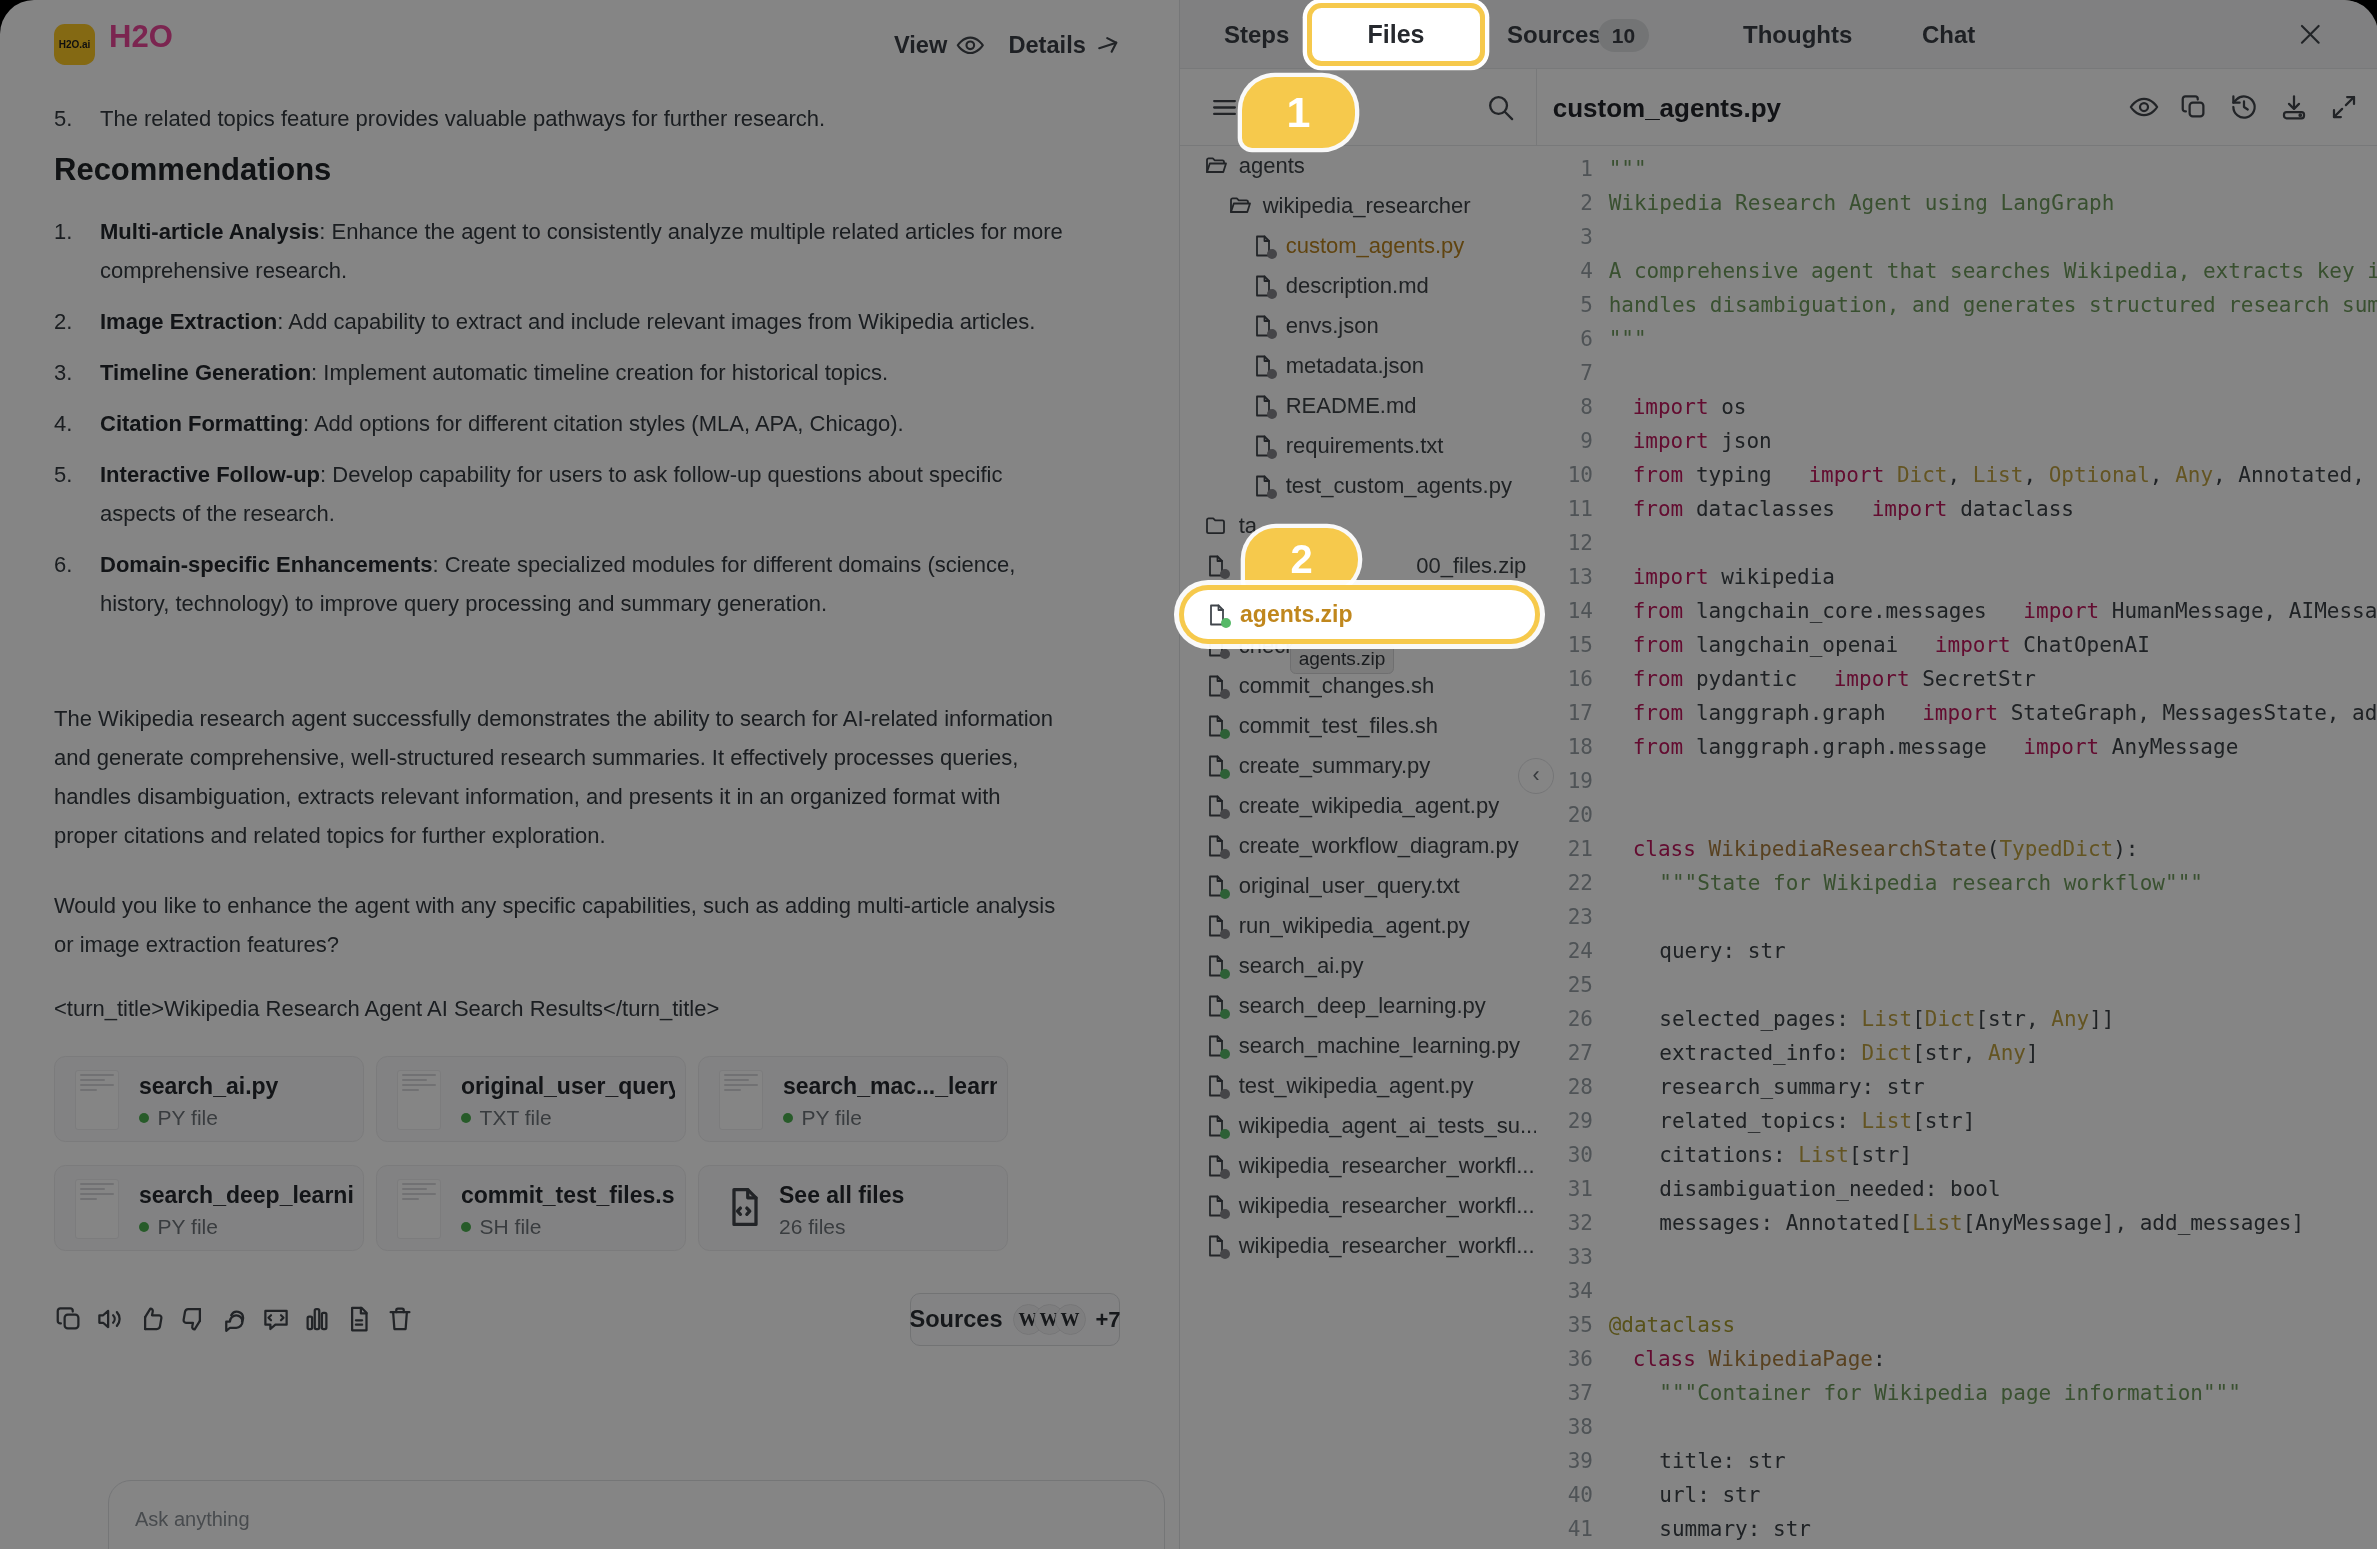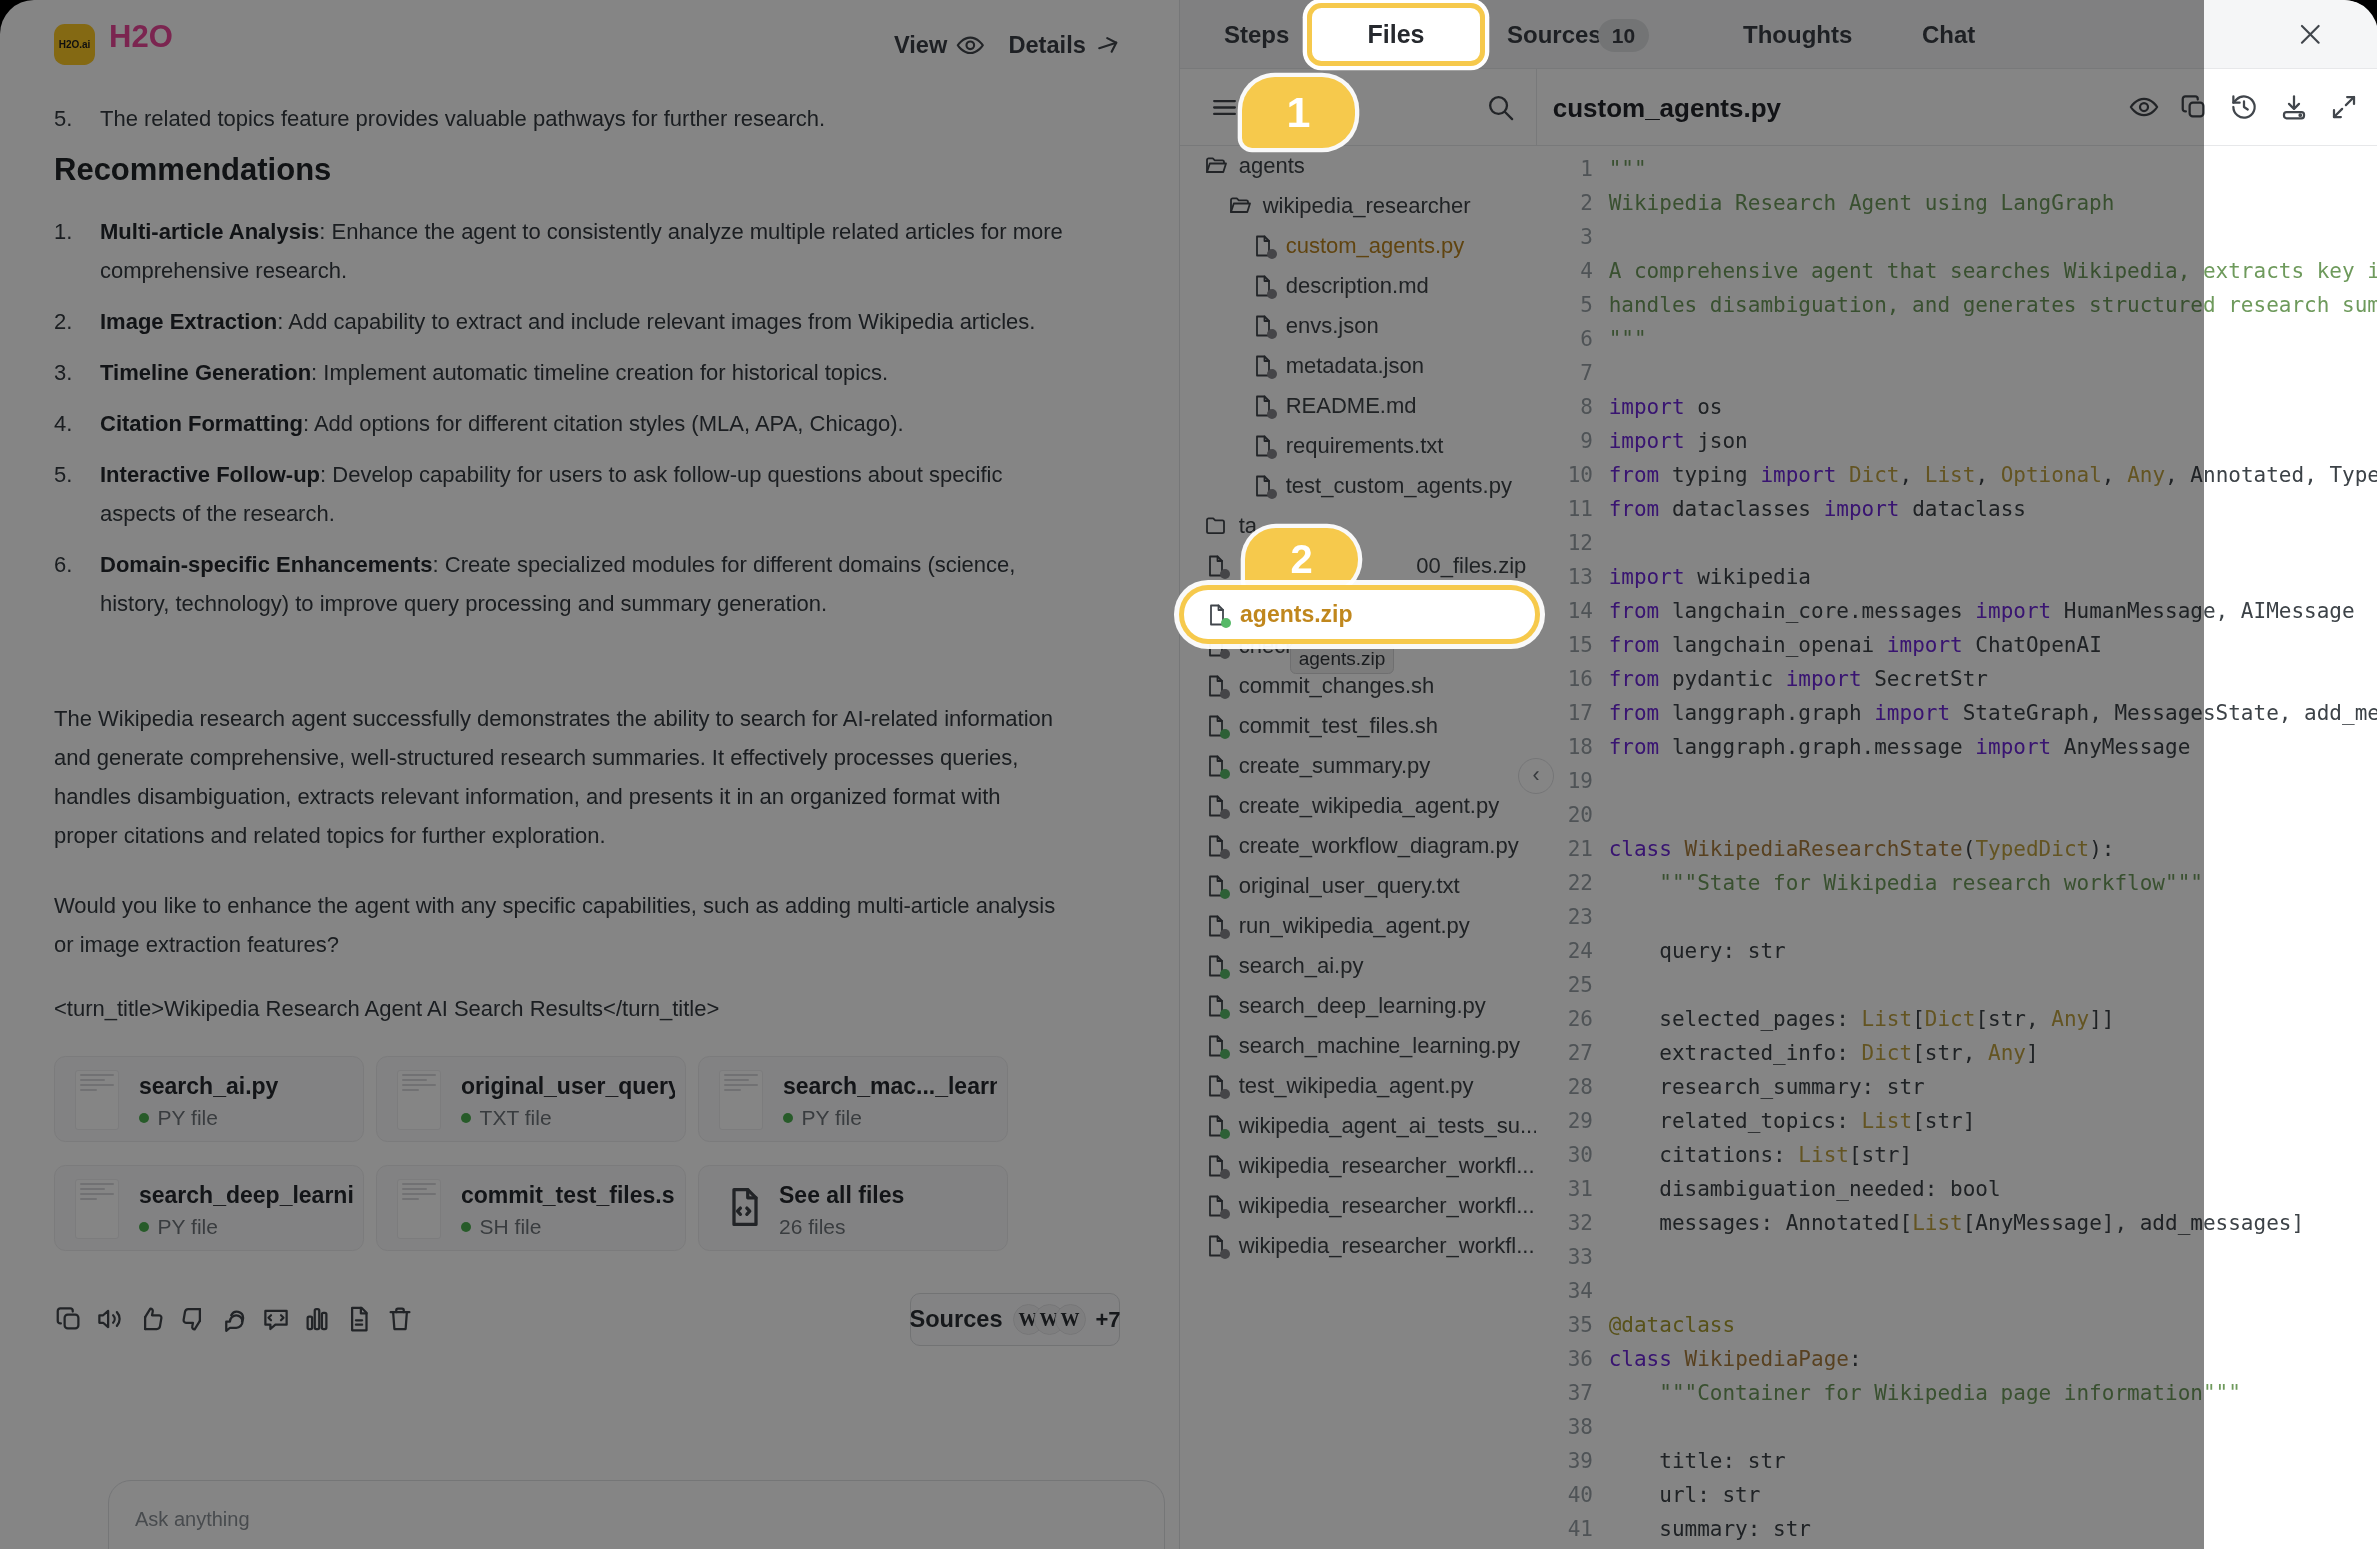--- a/index.html
+++ b/index.html
@@ -1,17 +1,17 @@
 <!DOCTYPE html>
 <html style="font-size:11.4px"><head>
 <meta charset="utf-8">
 <style>
   * { margin:0; padding:0; box-sizing:border-box; }
   html,body { width:2377px; height:1549px; background:#000; font-family:"Liberation Sans", sans-serif; overflow:hidden; }
-  #app { position:relative; width:2204px; height:1549px; }
+  #app { position:relative; width:2377px; height:1549px; }
 
   
   .doc-panel { position:absolute; left:0; top:0; width:1179px; height:1549px; background:#fff; border-radius:34px 0 0 0; }
   .right-panel { position:absolute; left:1179px; top:0; width:1198px; height:1549px; background:#fff; border-radius:0 34px 0 0; border-left:0.7px solid #E3E4E7; }
   .tabbar { position:absolute; left:0; top:0; width:1198px; height:69px; background:#F5F6F7; border-radius:0 34px 0 0; border-bottom:0.7px solid #E7E8EA; }
   .tab { position:absolute; top:0; height:69px; line-height:69px; font-size:24px; font-weight:600; color:#3A3F45; }
   .tab-badge { position:absolute; top:18.6px; height:33px; min-width:51px; border-radius:17px; background:#DCDEE1; color:#3A3F45; font-size:21px; font-weight:600; text-align:center; line-height:33px; }
   .files-header { position:absolute; left:0; top:69px; width:356px; height:77px; background:#fff; border-bottom:0.7px solid #E7E8EA; }
   .code-header  { position:absolute; left:356px; top:69px; width:842px; height:77px; background:#fff; border-bottom:0.7px solid #E7E8EA; border-left:0.7px solid #E7E8EA; }
   .code-filename { position:absolute; left:15.7px; top:23.6px; font-size:26px; font-weight:700; color:#23262B; }
@@ -25,21 +25,21 @@
   .gitdot { position:absolute; right:-2.1px; bottom:-1.4px; width:10px; height:10px; border-radius:50%; }
   .gitdot.green { background:#57B968; }
   .gitdot.gray { background:#84848A; }
   .spacer-gap { display:inline-block; width:116px; }
 
   .code-pane { position:absolute; left:356px; top:146px; width:842px; height:1404px; overflow:hidden; background:#fff; }
   .code-inner { position:absolute; left:0; top:5.7px; }
   .cl { display:flex; height:34px; line-height:34px; font-family:"DejaVu Sans Mono", monospace; font-size:21px; white-space:pre; }
   .cl .num { flex:0 0 57px; text-align:right; color:#97A0A6; }
   .cl .src { padding-left:15.7px; }
-  .tk-p { color:#3C4247; } .tk-k { color:#6d28d9; } .tk-s { color:#6E9A5C; }
+  .tk-p { color:#3C4247; } .tk-k { color:#be185d;margin-left:24px; } .tk-s { color:#6E9A5C; }
   .tk-t { color:#BFA242; } .tk-c { color:#AA7E3F; } .tk-d { color:#A89B30; }
 
   .vdivider { position:absolute; left:356px; top:69px; width:0.7px; height:1481px; background:#E7E8EA; }
   .collapse-btn { position:absolute; left:338px; top:758px; width:36px; height:36px; border-radius:50%; background:#fff; border:0.7px solid #E0E1E4; color:#6A7076; font-size:21.4px; text-align:center; line-height:33px; z-index:5; }
 
   
   .doc-header { position:absolute; left:0; top:0; width:1179px; height:86px; }
   .logo { position:absolute; left:54px; top:24px; width:41px; height:41px; border-radius:10.7px; background:#FEC925; color:#1E1E1E; font-size:10px; font-weight:700; display:flex; align-items:center; justify-content:center; }
   .app-title { position:absolute; left:109px; top:19px; font-size:31px; font-weight:700; color:#ec4899; }
   .hdr-actions { position:absolute; right:56px; top:31px; display:flex; align-items:center; gap:24px; font-size:23.6px; font-weight:600; color:#3A3F45; }

